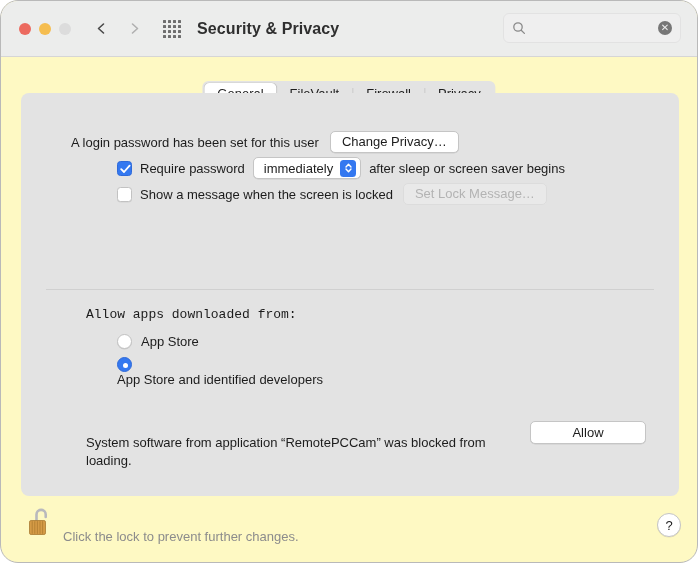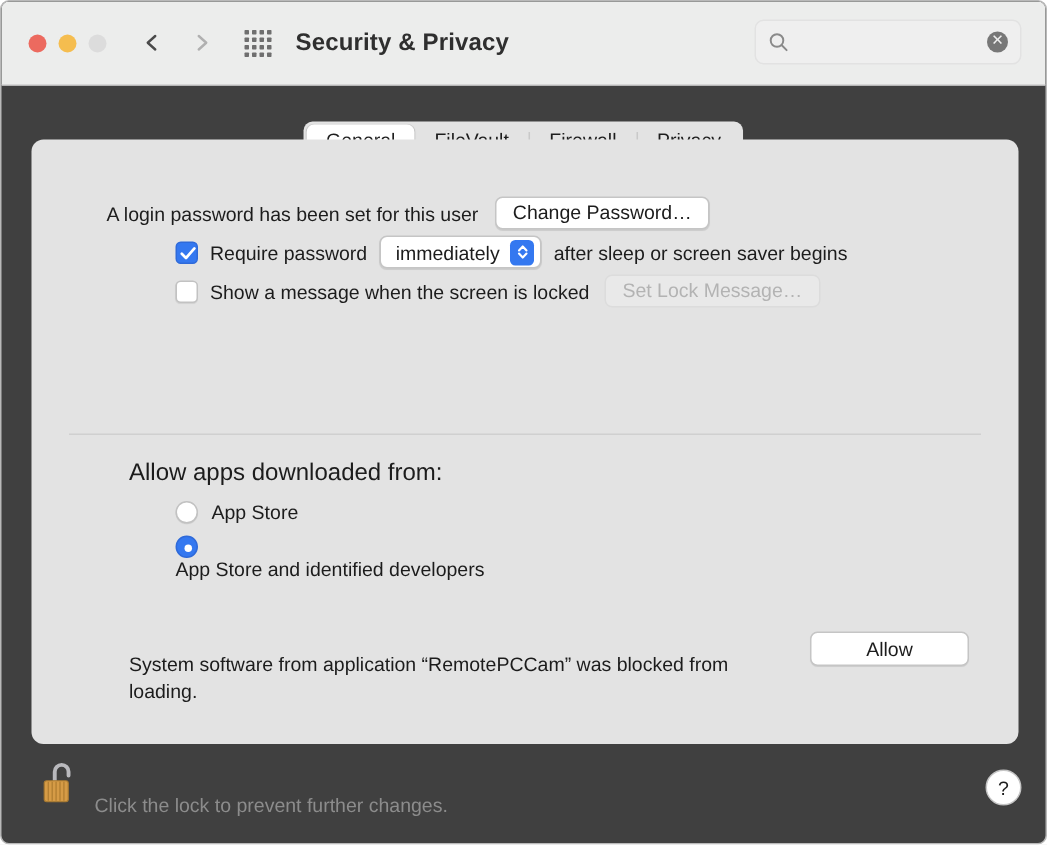--- a/index.html
+++ b/index.html
@@ -13,23 +13,23 @@
     overflow: hidden;
     font-family: "Liberation Sans", sans-serif;
     -webkit-font-smoothing: antialiased;
   }
 
   .window {
     position: relative;
     width: 698px;
     height: 563px;
     box-sizing: border-box;
-    background: #404040;
+    background: #fef9c3;
     border: 1px solid #b9b9b9;
-    border-radius: 6px;
+    border-radius: 18px;
     overflow: hidden;
   }
 
   
   .titlebar {
     position: relative;
     height: 56px;
     background: #ecedec;
     border-bottom: 1px solid #d6d6d6;
     display: flex;
@@ -298,22 +298,23 @@
     top: 196px;
     height: 1px;
     background: #d0d0d0;
   }
 
   
   .allow-title {
     position: absolute;
     left: 65px;
     top: 214px;
-    font-size: 16px;
+    font-size: 13px;
     color: #1c1c1c;
+    font-family: Liberation Mono, monospace;
   }
   .radiorow {
     position: absolute;
     display: flex;
     align-items: flex-start;
     left: 96px;
   }
   .radiorow.ra1 { top: 241px; }
   .radiorow.ra2 { top: 264px; flex-direction: column; }
 
@@ -354,21 +355,21 @@
     width: 420px;
     font-size: 13px;
     color: #1c1c1c;
     line-height: 18px;
     margin-top: 16px;
   }
   .allowbtn {
     position: absolute;
     right: 33px;
     top: 328px;
-    width: 106px;
+    width: 116px;
     height: 23px;
     text-align: center;
     padding: 0;
     line-height: 21px;
   }
 
   
   .bottom {
     position: absolute;
     left: 0;
@@ -489,21 +490,21 @@
       <span class="tabsep"></span>
       <div class="tab">Privacy</div>
     </div>
   </div>
 
   <div class="panel">
     <div class="pad">
 
       <div class="login-row">
         <span class="label">A login password has been set for this user</span>
-        <button class="btn">Change Password…</button>
+        <button class="btn">Change Privacy…</button>
       </div>
 
       <div class="cbrow r2">
         <span class="checkbox off"></span>
         <span class="label">Show a message when the screen is locked</span>
         <button class="btn disabled" style="margin-left:10px">Set Lock Message…</button>
       </div>
 
       <div class="cbrow r1">
         <span class="checkbox on">

